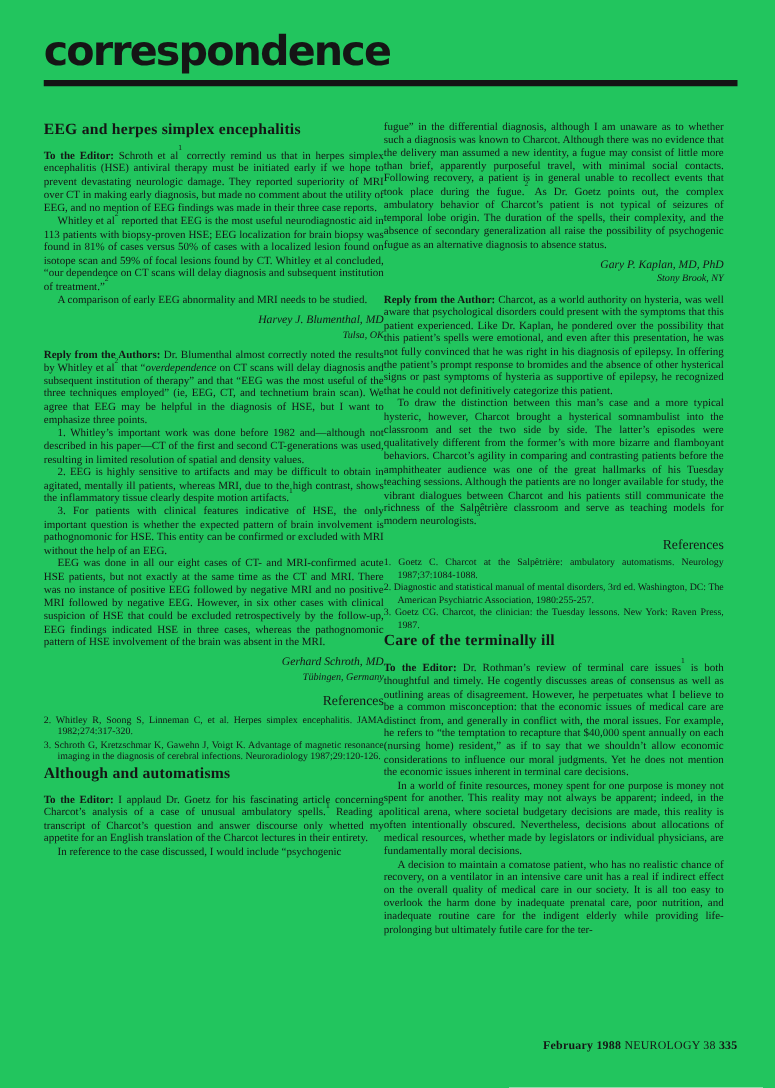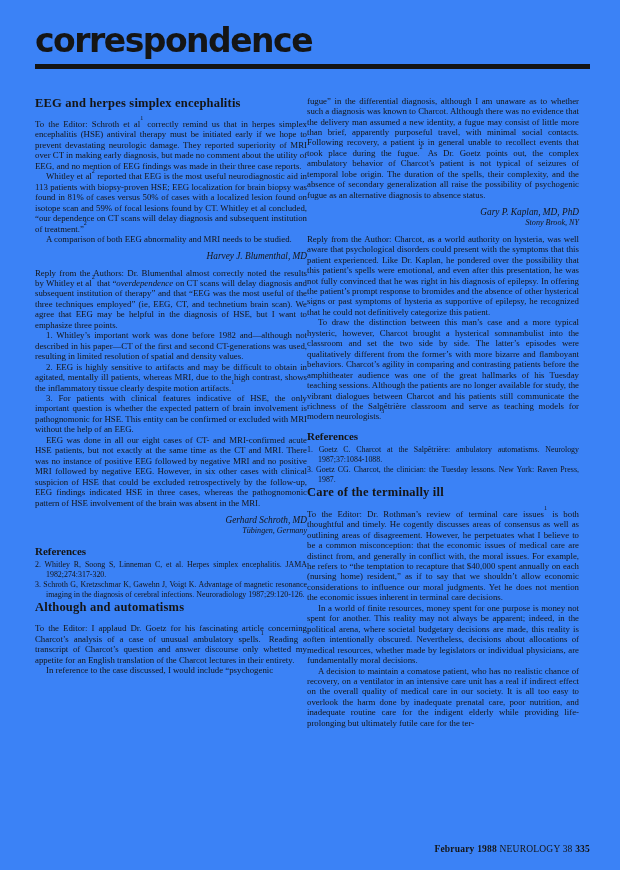--- a/index.html
+++ b/index.html
@@ -1,20 +1,20 @@
 <!DOCTYPE html>
 <html><head>
 <meta charset="utf-8">
 <style>
   html,body{margin:0;padding:0;background:#e8e8e6;}
   .page{
     position:relative;
     width:620px;height:870px;
     margin:0 auto;
-    background:#3b82f6;
+    background:#22c55e;
     box-sizing:border-box;
     padding:24px 30px 14px 35px;
     overflow:hidden;
     font-family:"Liberation Serif", serif;
     color:#151515;
   }
   .masthead{
     font-family:"DejaVu Sans", sans-serif;
     font-weight:700;
     font-size:33px;
@@ -25,52 +25,53 @@
   .masthead-rule{height:5px;background:#141414;margin-top:5px;margin-bottom:27px;}
   .cols{display:flex;align-items:flex-start;}
   .col{width:272px;font-size:8.8px;line-height:10.45px;text-align:justify;}
   .sec-heading{
     font-size:12.5px;font-weight:700;line-height:1.15;
     margin:0 0 9px;text-align:left;letter-spacing:0.2px;
   }
   .sec-heading.gap{}
   .para{margin:0;}
   .para.indent{text-indent:11px;}
-  .lead{font-weight:400;}
+  .lead{font-weight:700;}
   sup{font-size:6px;line-height:0;position:relative;top:-0.45em;}
   .sig{text-align:right;font-style:italic;margin:6px 0 5px;line-height:1.3;}
   .sig-name{font-size:9.3px;font-style:italic;}
   .sig-place{font-size:8.1px;}
-  .ref-heading{font-size:11px;font-weight:700;margin:9px 0 4px;text-align:left;}
+  .ref-heading{font-size:11px;font-weight:400;margin:9px 0 4px;text-align:right;}
   .ref{
     font-size:7.9px;line-height:9.5px;
     padding-left:11px;text-indent:-11px;
     margin:0 0 1px;text-align:justify;
   }
   .footer{
-    position:absolute;right:30px;bottom:16px;
+    position:absolute;right:30px;bottom:28px;
     font-size:9.5px;letter-spacing:0.2px;margin-left:12px;
   }
   .footer .b{font-weight:700;}
 </style>
 </head>
 <body>
 
 <div class="page">
   <h1 class="masthead">correspondence</h1>
   <div class="masthead-rule"></div>
 
   <div class="cols">
     <div class="col">
         <div class="sec-heading">EEG and herpes simplex encephalitis</div>
         <div class="para"><span class="lead">To the Editor:</span> Schroth et al<sup>1</sup> correctly remind us that in herpes simplex encephalitis (HSE) antiviral therapy must be initiated early if we hope to prevent devastating neurologic damage. They reported superiority of MRI over CT in making early diagnosis, but made no comment about the utility of EEG, and no mention of EEG findings was made in their three case reports.</div>
         <div class="para indent">Whitley et al<sup>2</sup> reported that EEG is the most useful neurodiagnostic aid in 113 patients with biopsy-proven HSE; EEG localization for brain biopsy was found in 81% of cases versus 50% of cases with a localized lesion found on isotope scan and 59% of focal lesions found by CT. Whitley et al concluded, “our dependence on CT scans will delay diagnosis and subsequent institution of treatment.”<sup>2</sup></div>
-        <div class="para indent">A comparison of both EEG abnormality and MRI needs to be studied.</div>
+        <div class="para indent">A comparison of early EEG abnormality and MRI needs to be studied.</div>
         <div class="sig">
           <div class="sig-name">Harvey J. Blumenthal, MD</div>
+          <div class="sig-place">Tulsa, OK</div>
         </div>
         <div class="para"><span class="lead">Reply from the Authors:</span> Dr. Blumenthal almost correctly noted the results by Whitley et al<sup>2</sup> that “<i>overdependence</i> on CT scans will delay diagnosis and subsequent institution of therapy” and that “EEG was the most useful of the three techniques employed” (ie, EEG, CT, and technetium brain scan). We agree that EEG may be helpful in the diagnosis of HSE, but I want to emphasize three points.</div>
         <div class="para indent">1. Whitley’s important work was done before 1982 and—although not described in his paper—CT of the first and second CT-generations was used, resulting in limited resolution of spatial and density values.</div>
         <div class="para indent">2. EEG is highly sensitive to artifacts and may be difficult to obtain in agitated, mentally ill patients, whereas MRI, due to the high contrast, shows the inflammatory tissue clearly despite motion artifacts.<sup>1</sup></div>
         <div class="para indent">3. For patients with clinical features indicative of HSE, the only important question is whether the expected pattern of brain involvement is pathognomonic for HSE. This entity can be confirmed or excluded with MRI without the help of an EEG.</div>
         <div class="para indent">EEG was done in all our eight cases of CT- and MRI-confirmed acute HSE patients, but not exactly at the same time as the CT and MRI. There was no instance of positive EEG followed by negative MRI and no positive MRI followed by negative EEG. However, in six other cases with clinical suspicion of HSE that could be excluded retrospectively by the follow-up, EEG findings indicated HSE in three cases, whereas the pathognomonic pattern of HSE involvement of the brain was absent in the MRI.</div>
         <div class="sig">
           <div class="sig-name">Gerhard Schroth, MD</div>
           <div class="sig-place">Tübingen, Germany</div>
         </div>
@@ -84,20 +85,21 @@
     <div class="col">
         <div class="para">fugue” in the differential diagnosis, although I am unaware as to whether such a diagnosis was known to Charcot. Although there was no evidence that the delivery man assumed a new identity, a fugue may consist of little more than brief, apparently purposeful travel, with minimal social contacts. Following recovery, a patient is in general unable to recollect events that took place during the fugue.<sup>2</sup> As Dr. Goetz points out, the complex ambulatory behavior of Charcot’s patient is not typical of seizures of temporal lobe origin. The duration of the spells, their complexity, and the absence of secondary generalization all raise the possibility of psychogenic fugue as an alternative diagnosis to absence status.</div>
         <div class="sig">
           <div class="sig-name">Gary P. Kaplan, MD, PhD</div>
           <div class="sig-place">Stony Brook, NY</div>
         </div>
         <div class="para"><span class="lead">Reply from the Author:</span> Charcot, as a world authority on hysteria, was well aware that psychological disorders could present with the symptoms that this patient experienced. Like Dr. Kaplan, he pondered over the possibility that this patient’s spells were emotional, and even after this presentation, he was not fully convinced that he was right in his diagnosis of epilepsy. In offering the patient’s prompt response to bromides and the absence of other hysterical signs or past symptoms of hysteria as supportive of epilepsy, he recognized that he could not definitively categorize this patient.</div>
         <div class="para indent">To draw the distinction between this man’s case and a more typical hysteric, however, Charcot brought a hysterical somnambulist into the classroom and set the two side by side. The latter’s episodes were qualitatively different from the former’s with more bizarre and flamboyant behaviors. Charcot’s agility in comparing and contrasting patients before the amphitheater audience was one of the great hallmarks of his Tuesday teaching sessions. Although the patients are no longer available for study, the vibrant dialogues between Charcot and his patients still communicate the richness of the Salpêtrière classroom and serve as teaching models for modern neurologists.<sup>3</sup></div>
         <div class="ref-heading">References</div>
         <div class="ref">1. Goetz C. Charcot at the Salpêtrière: ambulatory automatisms. Neurology 1987;37:1084-1088.</div>
+        <div class="ref">2. Diagnostic and statistical manual of mental disorders, 3rd ed. Washington, DC: The American Psychiatric Association, 1980:255-257.</div>
         <div class="ref">3. Goetz CG. Charcot, the clinician: the Tuesday lessons. New York: Raven Press, 1987.</div>
         <div class="sec-heading gap">Care of the terminally ill</div>
         <div class="para"><span class="lead">To the Editor:</span> Dr. Rothman’s review of terminal care issues<sup>1</sup> is both thoughtful and timely. He cogently discusses areas of consensus as well as outlining areas of disagreement. However, he perpetuates what I believe to be a common misconception: that the economic issues of medical care are distinct from, and generally in conflict with, the moral issues. For example, he refers to “the temptation to recapture that $40,000 spent annually on each (nursing home) resident,” as if to say that we shouldn’t allow economic considerations to influence our moral judgments. Yet he does not mention the economic issues inherent in terminal care decisions.</div>
         <div class="para indent">In a world of finite resources, money spent for one purpose is money not spent for another. This reality may not always be apparent; indeed, in the political arena, where societal budgetary decisions are made, this reality is often intentionally obscured. Nevertheless, decisions about allocations of medical resources, whether made by legislators or individual physicians, are fundamentally moral decisions.</div>
         <div class="para indent">A decision to maintain a comatose patient, who has no realistic chance of recovery, on a ventilator in an intensive care unit has a real if indirect effect on the overall quality of medical care in our society. It is all too easy to overlook the harm done by inadequate prenatal care, poor nutrition, and inadequate routine care for the indigent elderly while providing life-prolonging but ultimately futile care for the ter-</div>
       </div>
   </div>
 
   <div class="footer">
     <span class="b">February 1988</span>

